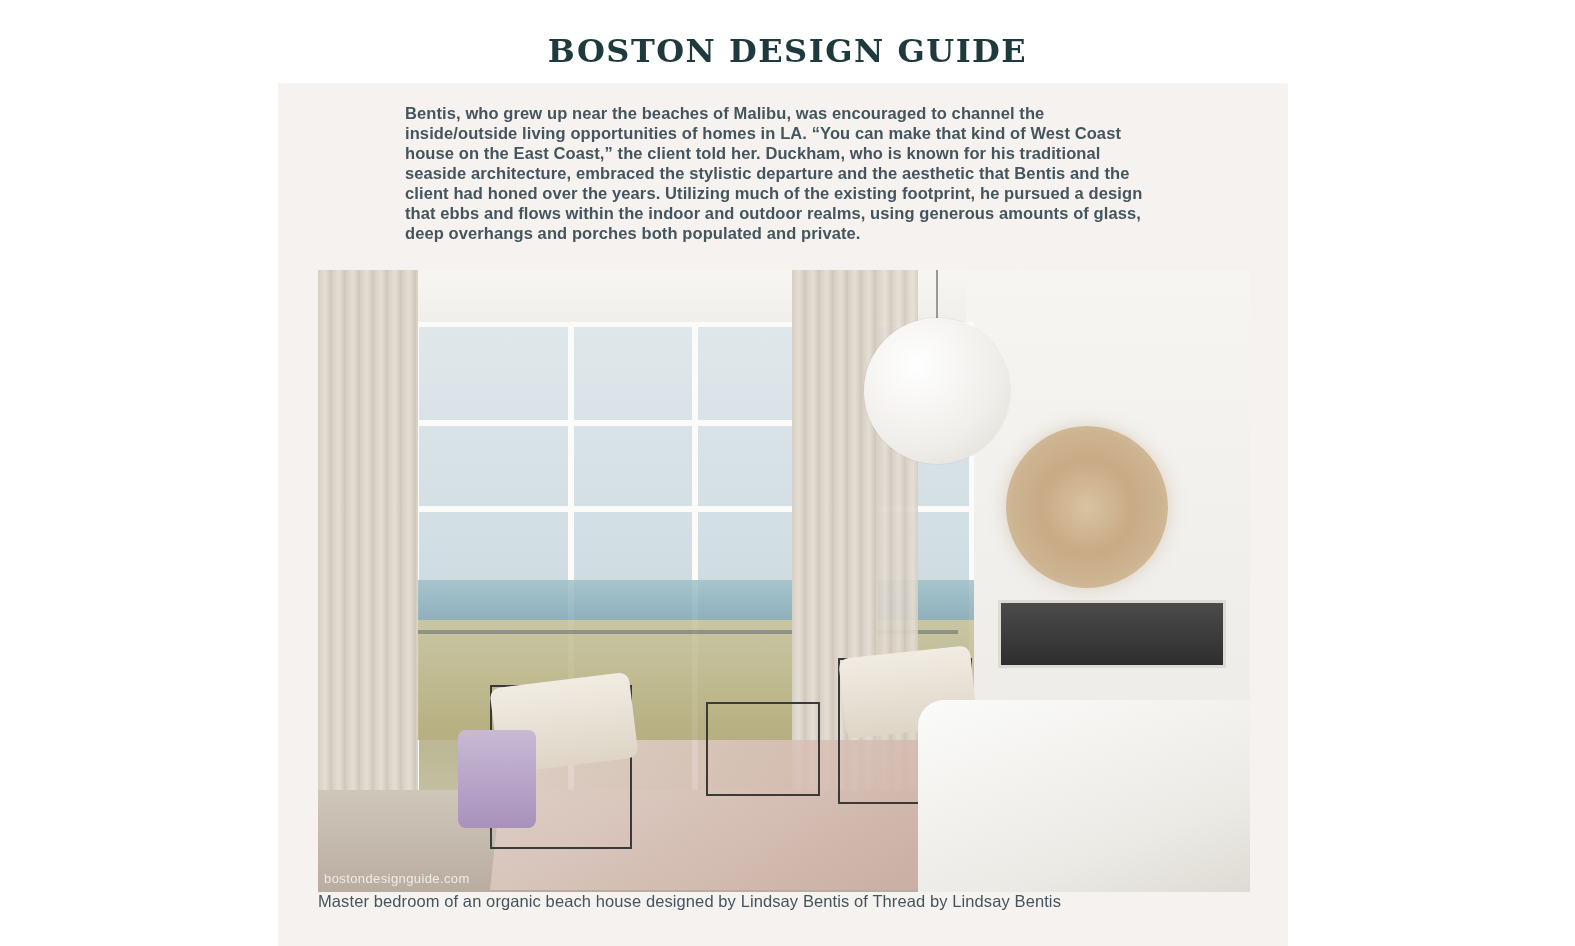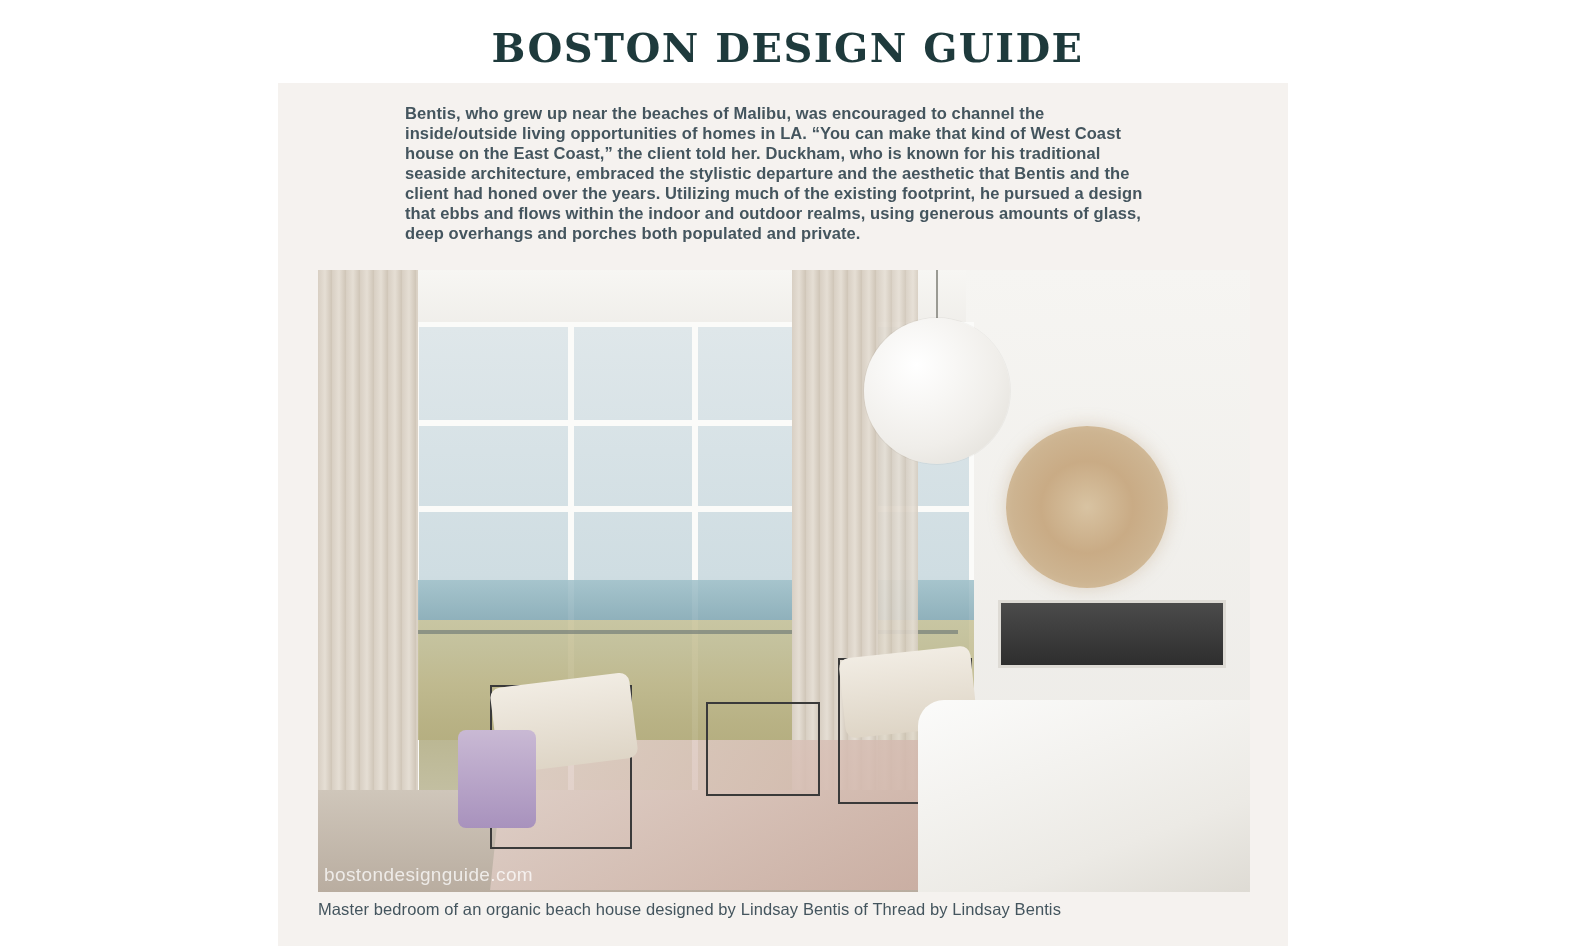--- a/index.html
+++ b/index.html
@@ -21,24 +21,24 @@
   }
   .masthead {
     width: 100%;
     text-align: center;
     padding-top: 16px;
     box-sizing: border-box;
   }
   .masthead-title {
     font-family: "DejaVu Serif", "Liberation Serif", serif;
     font-weight: bold;
-    font-size: 40px;
+    font-size: 32px;
     letter-spacing: 1.5px;
     color: #1e3a3c;
-    margin: 8px;
+    margin: 16px;
     line-height: 1.2;
   }
   .article-panel {
     position: absolute;
     left: 278px;
     top: 83px;
     width: 1010px;
     height: 863px;
     background: #f5f2ef;
     box-sizing: border-box;
@@ -168,26 +168,25 @@
     border-radius: 10px;
   }
   .ph-ottoman {
     position: absolute; left: 140px; top: 460px; width: 78px; height: 98px;
     background: linear-gradient(180deg, #c9b9d4, #a892bd);
     border-radius: 8px;
   }
   .ph-watermark {
     position: absolute;
     left: 6px; bottom: 6px;
-    font-size: 19px;
+    font-size: 13px;
     color: rgba(255,255,255,.75);
     letter-spacing: .4px;
   }
   .caption {
-    margin-top: 8px;
     font-size: 16.5px;
     color: #44555e;
     letter-spacing: .1px;
   }
 </style>
 </head>
 <body>
 
 <div class="page">
 

